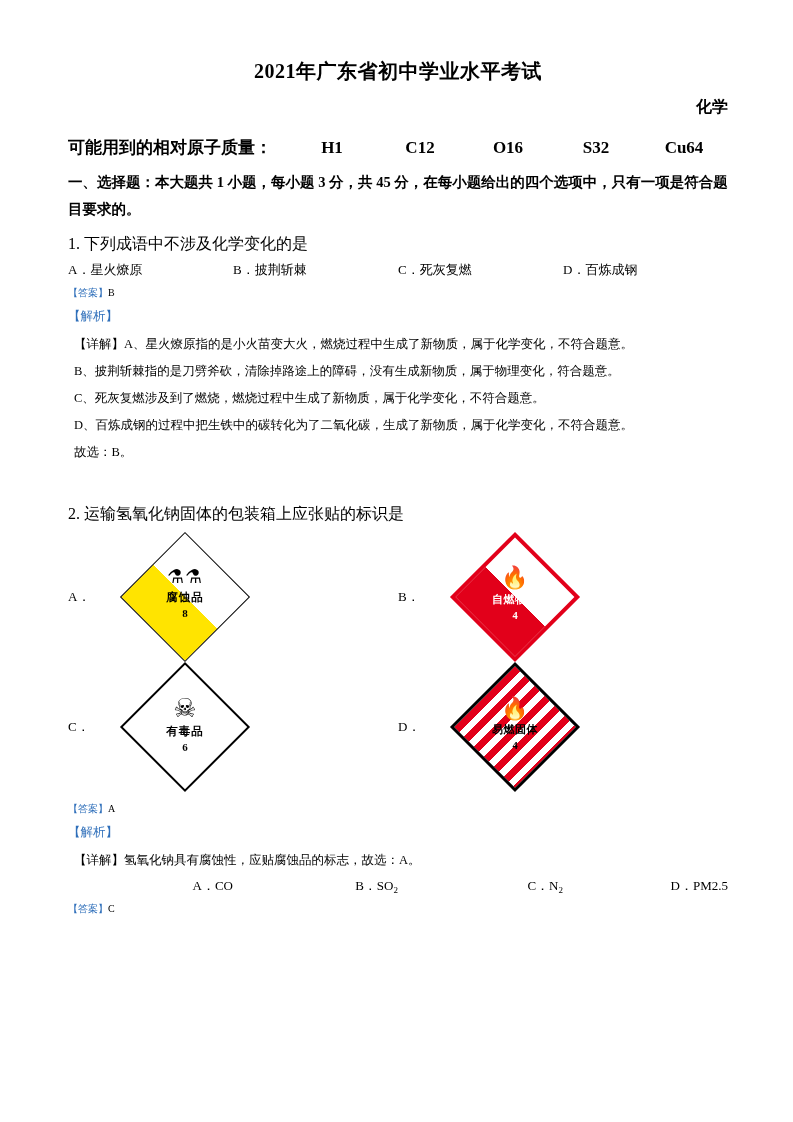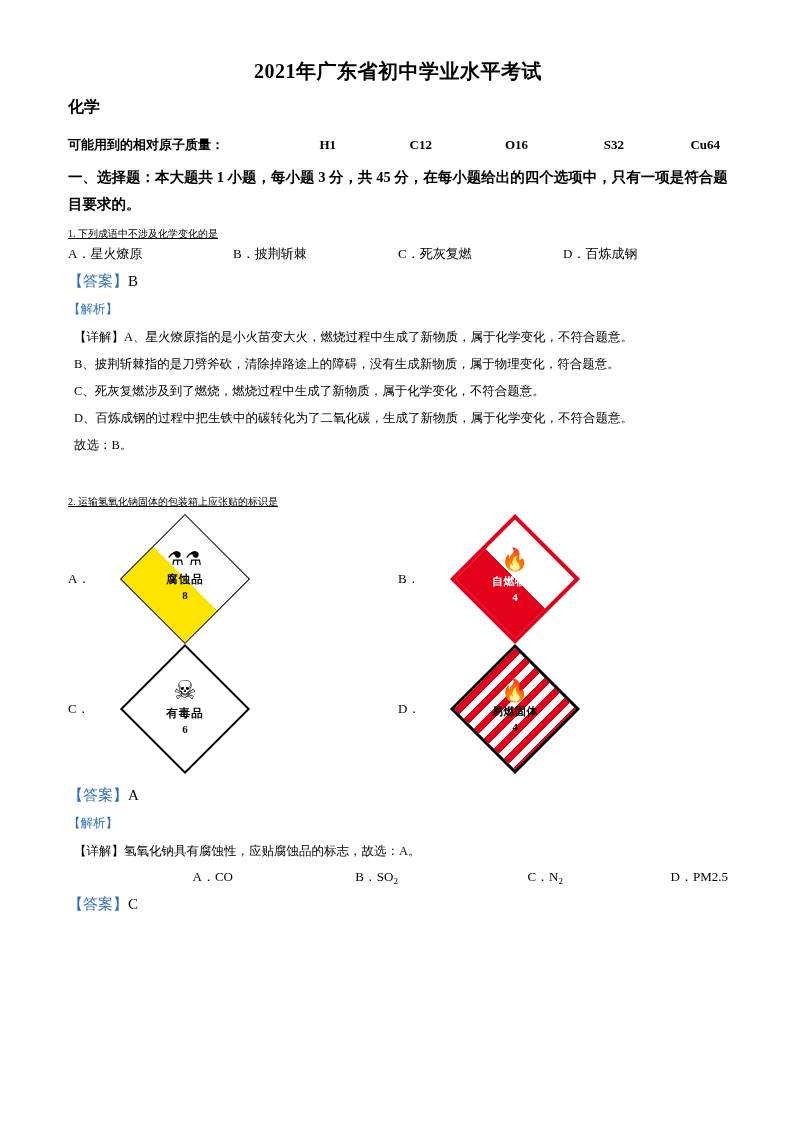--- a/index.html
+++ b/index.html
@@ -29,62 +29,61 @@
     width: 660px;
   }
   .doc-title {
     text-align: center;
     font-size: 20px;
     font-weight: bold;
     letter-spacing: 0.5px;
     margin: 0 0 12px 0;
   }
   .doc-subtitle {
-    text-align: left;
+    text-align: right;
     font-size: 16px;
     font-weight: bold;
     margin: 0 0 18px 0;
   }
   .masses-row {
-    font-size: 13px;
+    font-size: 17px;
     font-weight: bold;
     margin: 0 0 10px 0;
     display: flex;
     align-items: baseline;
   }
   .masses-row .label { white-space: nowrap; }
   .masses-row .m-item {
     display: inline-block;
     width: 96px;
-    text-align: right;
+    text-align: center;
   }
   .masses-row .m-first { margin-left: 16px; }
   .section-head {
     font-size: 14.5px;
     font-weight: bold;
     line-height: 1.85;
     margin: 0 0 6px 0;
   }
   .q-stem {
-    font-size: 10px;
+    font-size: 16px;
     line-height: 1.9;
     margin: 6px 0 2px 0;
-    text-decoration: underline;
   }
   .opts {
     font-size: 13px;
     display: flex;
     margin: 2px 0 4px 0;
   }
   .opts .opt {
     width: 25%;
     box-sizing: border-box;
   }
   .ans-line {
-    font-size: 15px;
+    font-size: 10px;
     line-height: 1.9;
     margin: 3px 0;
   }
   .tag {
     color: #2f6fba;
   }
   .expl-head {
     color: #2f6fba;
     font-size: 12.5px;
     line-height: 1.9;

